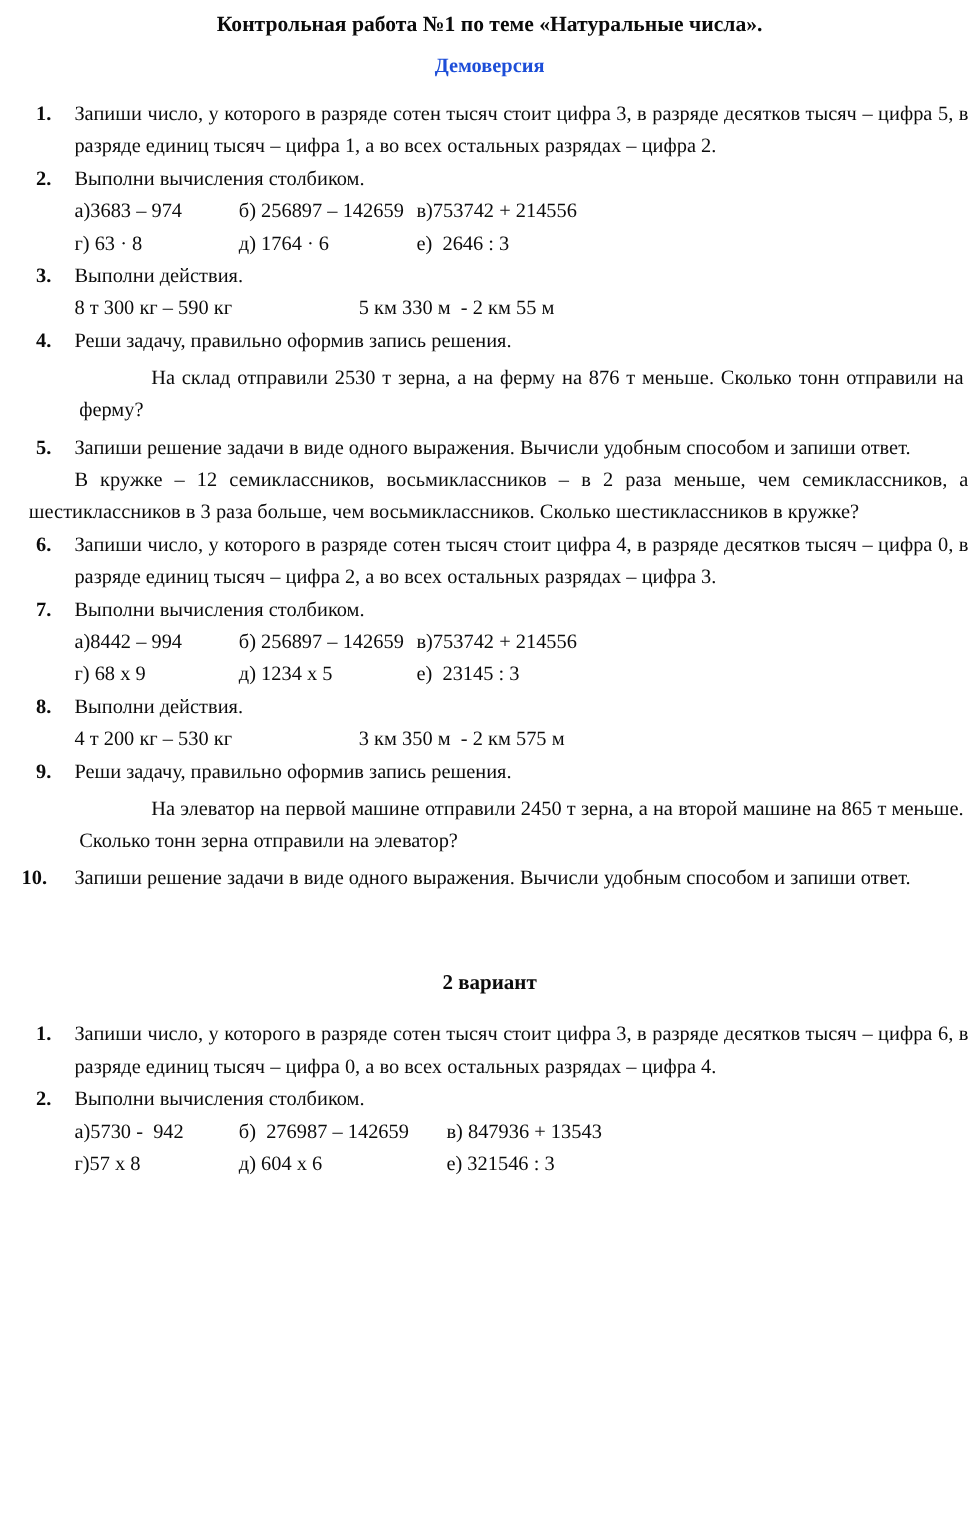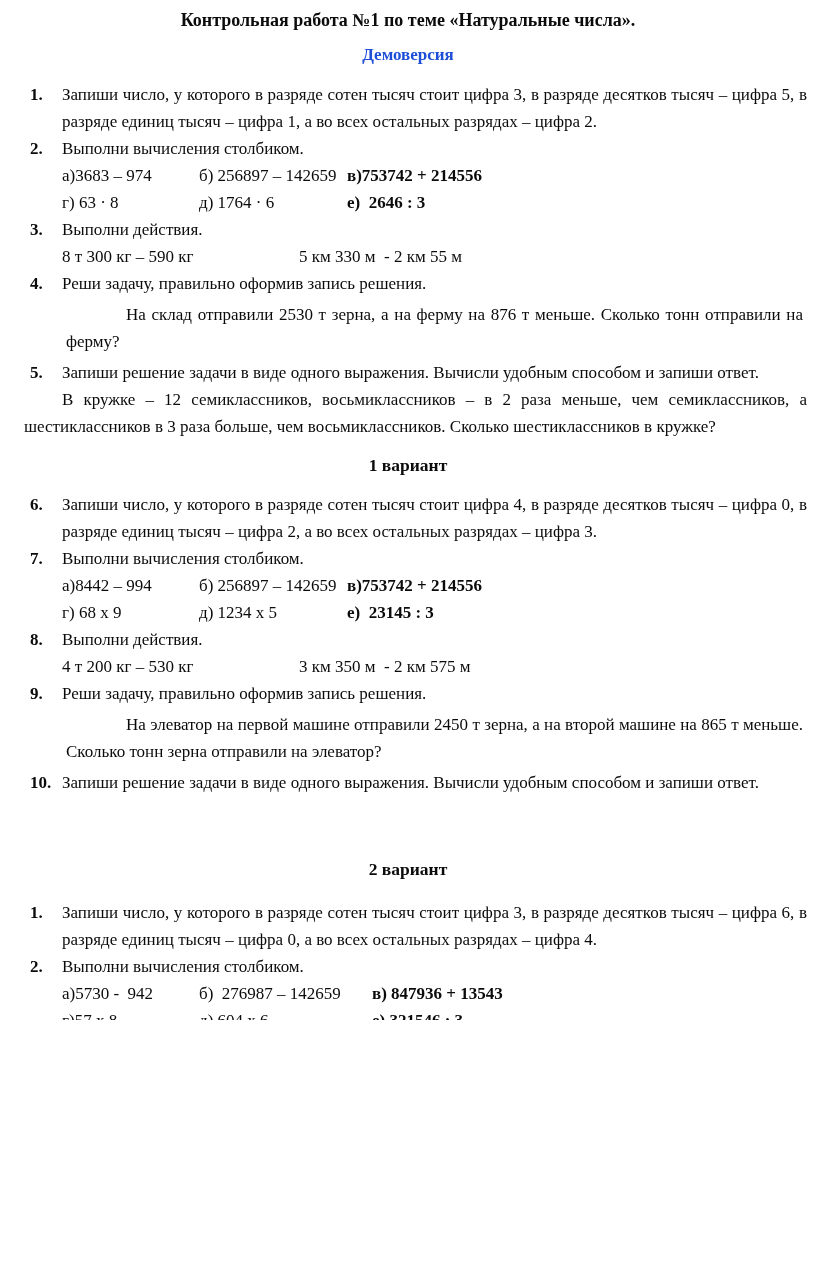--- a/index.html
+++ b/index.html
@@ -17,30 +17,30 @@
   }
   .subtitle{
     text-align:center;font-weight:bold;font-size:17px;line-height:20px;
     margin:11px 0 0 0;
   }
   .tasklist{margin-top:16px;}
   .item{position:relative;padding-left:62px;padding-right:9px;}
   .item .num{
     position:absolute;left:30px;top:0;font-weight:bold;
   }
-  .item.wide-num .num{left:30px;}
+  .item.wide-num .num{left:18px;}
   .item-text{margin:0;text-align:justify;}
   .para-indent{margin:4px;text-align:justify;text-indent:60px;}
   .para-hang-out{margin:0 0 0 -38px;text-align:justify;text-indent:38px;}
   .para-hang-neg{margin:0 0 0 -24px;text-align:justify;text-indent:-12px;}
   .calc-row{white-space:pre;}
   .calc-row .c1{display:inline-block;width:137px;white-space:pre;}
   .calc-row .c2{display:inline-block;width:148px;white-space:pre;}
   .calc-row.v2cols .c2{display:inline-block;width:173px;white-space:pre;}
-  .calc-row .c3{white-space:pre;font-weight:bold;}
+  .calc-row .c3{white-space:pre;}
   .units-row{white-space:pre;}
   .units-row .u1{display:inline-block;width:237px;white-space:pre;}
   .variant-heading{
     text-align:center;font-weight:bold;font-size:17.5px;line-height:27px;
     margin:12px 0 12px 0;
   }
   .variant-heading.second{margin-top:60px;margin-bottom:16px;}
 </style>
 </head>
 <body>
@@ -77,21 +77,20 @@
     </div>
 
     <div class="item">
       <span class="num">5.</span>
       <p class="item-text">Запиши решение задачи в виде одного выражения. Вычисли удобным способом и запиши ответ.</p>
       <p class="para-hang-out">В кружке – 12 семиклассников, восьмиклассников – в 2 раза меньше, чем семиклассников, а шестиклассников в 3 раза больше, чем восьмиклассников. Сколько шестиклассников в кружке?</p>
     </div>
 
   </div>
 
-  <p class="variant-heading">1 вариант</p>
 
   <div class="tasklist" style="margin-top:0;">
 
     <div class="item">
       <span class="num">6.</span>
       <p class="item-text">Запиши число, у которого в разряде сотен тысяч стоит цифра 4, в разряде десятков тысяч – цифра 0, в разряде единиц тысяч – цифра 2, а во всех остальных разрядах – цифра 3.</p>
     </div>
 
     <div class="item">
       <span class="num">7.</span>

